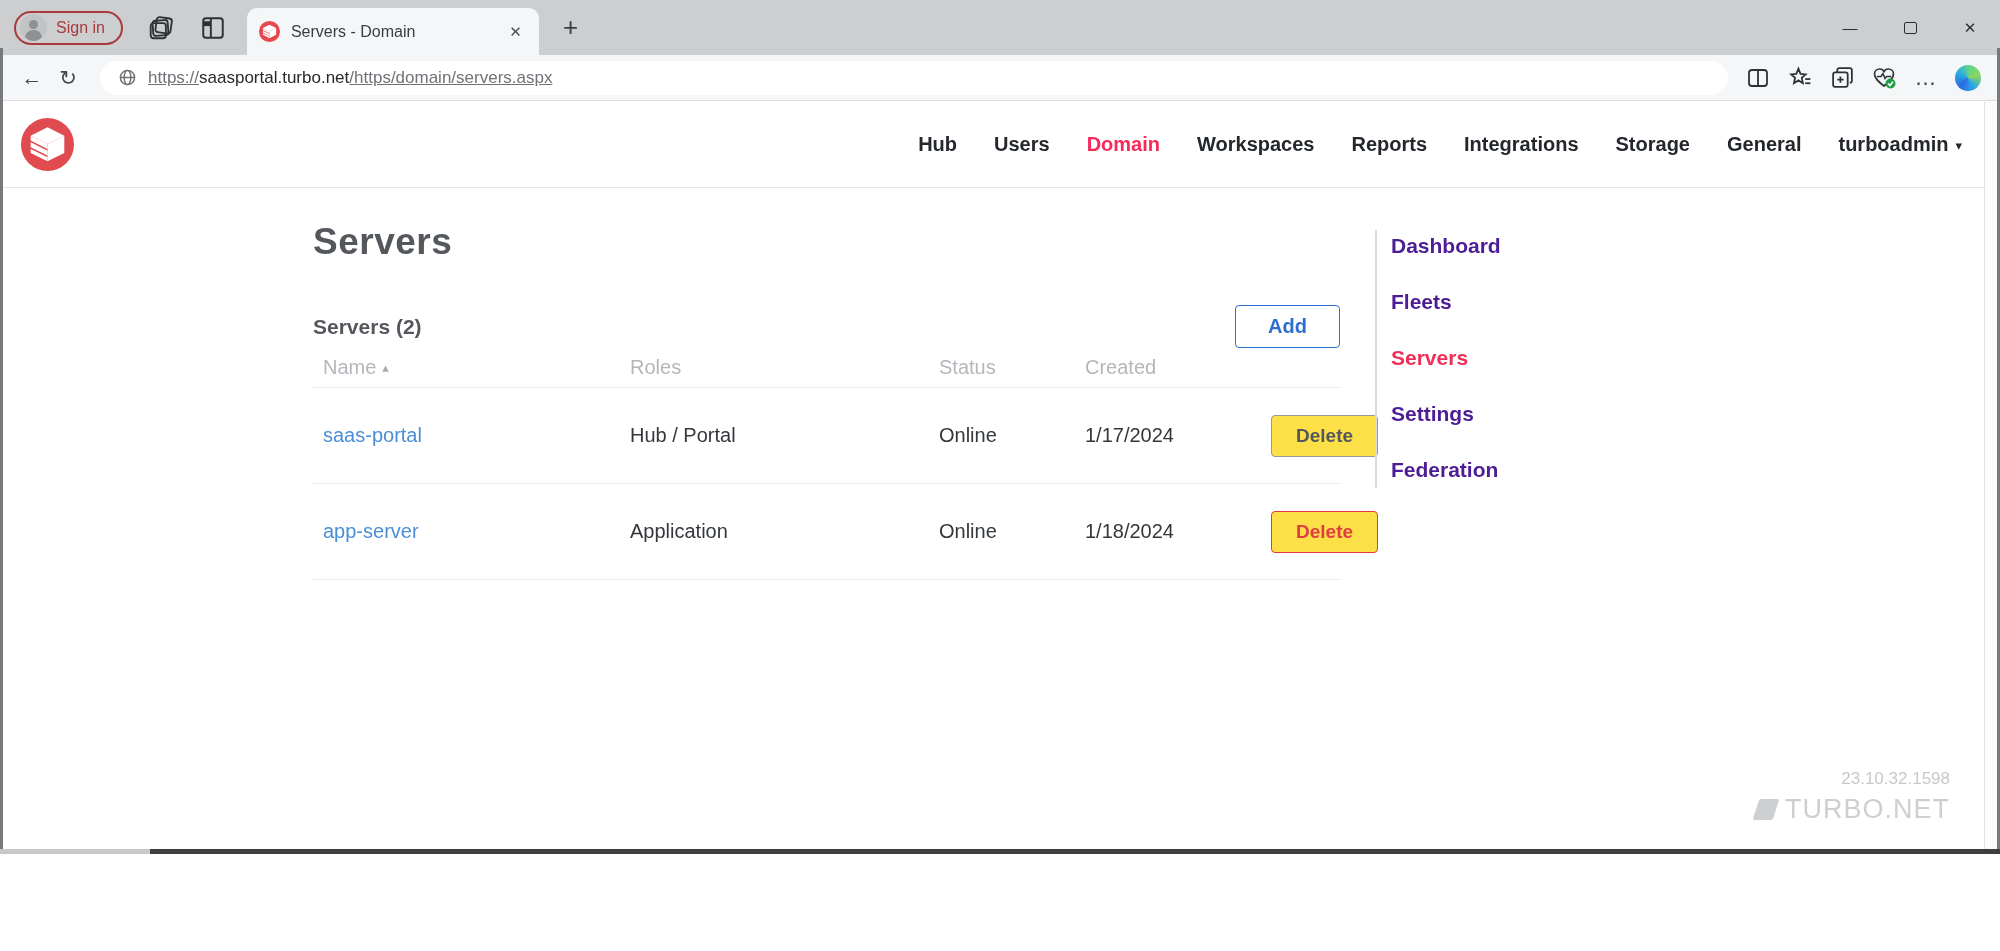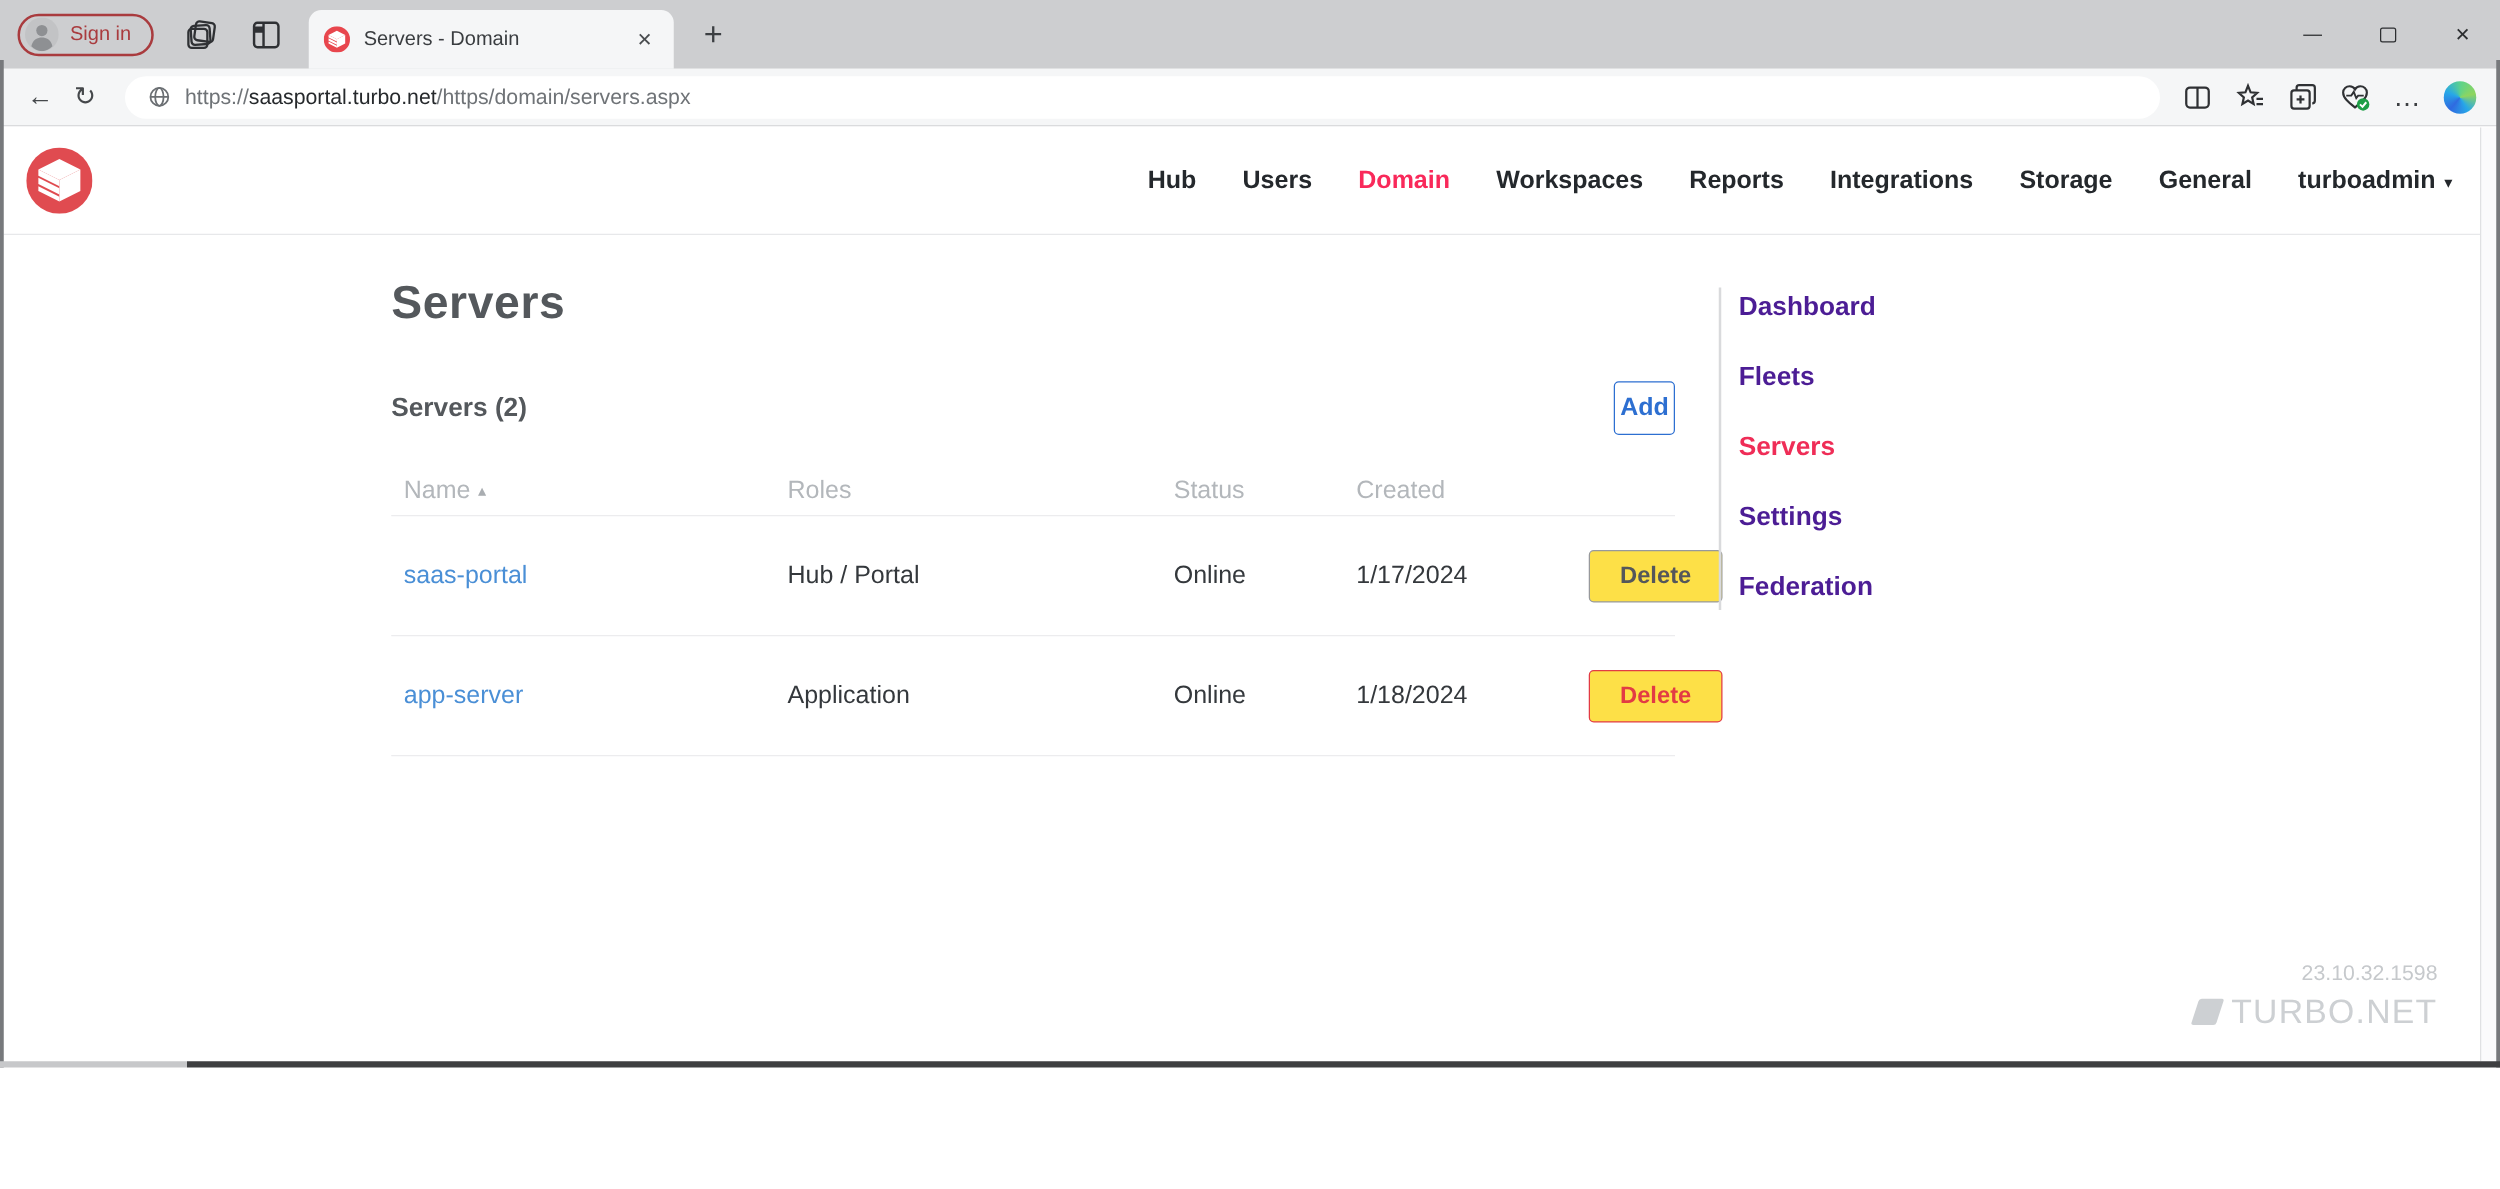--- a/index.html
+++ b/index.html
@@ -19,21 +19,21 @@
   .newtab { margin-left:16px; font-size:26px; font-weight:300; color:#3c3f42; padding:0 8px; }
   .win-controls { margin-left:auto; display:flex; height:100%; }
   .win-btn { width:60px; height:100%; display:flex; align-items:center; justify-content:center; color:#2c2e30; font-size:15px; }
   .maxi-box { width:13px; height:12px; border:1.6px solid #2c2e30; border-radius:2px; }
 
   
   .toolbar { height:46px; background:#f5f6f7; border-bottom:1px solid #dadbdd; display:flex; align-items:center; padding:0 14px; }
   .nav-ibtn { width:36px; height:36px; display:flex; align-items:center; justify-content:center; font-size:21px; color:#45484b; }
   .addr { flex:1; height:34px; margin:0 10px 0 14px; background:#fff; border-radius:17px;
     display:flex; align-items:center; gap:11px; padding:0 18px; font-size:17px; white-space:nowrap; overflow:hidden; }
-  .addr .dim { color:#6f7377; } .addr .host { color:#26292c; }
+  .addr .dim { color:#6f7377;text-decoration:underline; } .addr .host { color:#26292c; }
   .tb-icons { display:flex; align-items:center; gap:8px; padding-right:4px; }
   .tb-icons .chrome-ibtn { margin-left:6px; }
   .more-dots { font-size:22px; color:#3c3f42; letter-spacing:1px; }
   .copilot { width:26px; height:26px; border-radius:50%;
     background:conic-gradient(from 220deg,#2f6ae0,#27a7e8,#5fd389,#8fd55f,#27a7e8,#2f6ae0); }
 
   
   .page { position:absolute; top:102px; left:3px; right:16px; bottom:5px; background:#fff; }
   .scroll-gutter { position:absolute; top:102px; right:3px; width:13px; bottom:5px; background:#fbfbfc; border-left:1px solid #e0e1e3; }
   .edge-l { position:absolute; left:0; top:48px; bottom:0; width:3px; background:#77797c; }
@@ -48,24 +48,24 @@
   .nav-item.active { color:#f9295a; }
   .user-menu { display:flex; align-items:center; gap:7px; }
   .caret { font-size:13px; margin-top:2px; }
 
   .content { position:relative; height:calc(100% - 86px); }
   .main { position:absolute; left:310px; top:0; width:1027px; }
   .page-title { margin-top:33px; font-size:37px; font-weight:700; color:#54585c; letter-spacing:.5px; }
   .list-row { margin-top:42px; display:flex; align-items:center; justify-content:space-between; }
   .list-title { font-size:21px; font-weight:700; color:#54585c; }
   .btn-add { background:#fff; border:1px solid #2d6fd1; border-radius:4px; color:#2d6fd1;
-    font-size:20px; font-weight:700; padding:9px 4px; cursor:pointer; font-family:inherit; }
+    font-size:20px; font-weight:700; padding:9px 32px; cursor:pointer; font-family:inherit; }
 
   .grid-row { display:grid; grid-template-columns:317px 309px 146px 186px 1fr; align-items:center; }
-  .t-head { margin-top:25px; height:40px; border-bottom:1px solid #ececee; color:#b3b7bb; font-size:20px; }
+  .t-head { height:40px; border-bottom:1px solid #ececee; color:#b3b7bb; font-size:20px; }
   .t-head .name-h { padding-left:10px; display:flex; align-items:center; gap:6px; }
   .sort-caret { font-size:13px; color:#a9adb1; }
   .t-row { height:96px; border-bottom:1px solid #ececee; font-size:20px; color:#34383c; }
   .cell-link { padding-left:10px; color:#4a8fd6; cursor:pointer; text-decoration:none; }
   .cell-actions { display:flex; justify-content:flex-end; padding-right:12px; }
   .btn-delete { background:#fde047; border:1px solid #97999c; border-radius:4px; color:#54575b;
     font-size:19px; font-weight:600; padding:9px 24px; cursor:pointer; font-family:inherit; }
   .btn-delete.danger { border-color:#e23b44; color:#e23b44; font-weight:700; }
 
   .side-nav { position:absolute; left:1372px; top:42px; border-left:2px solid #d9dadc;

